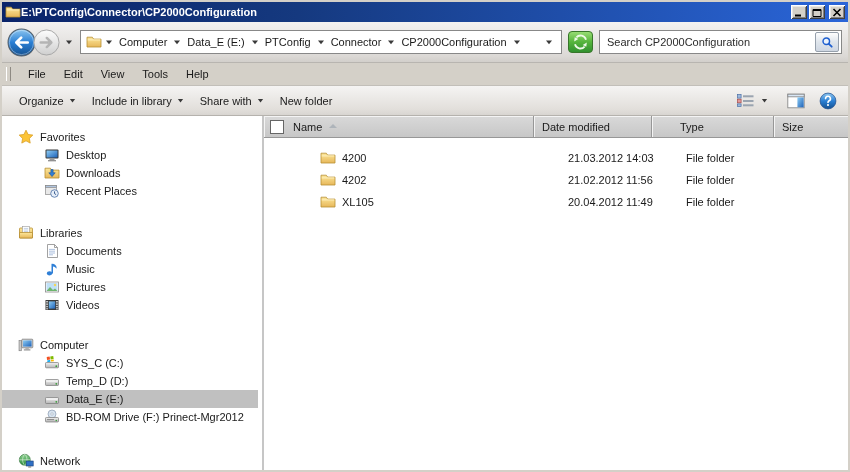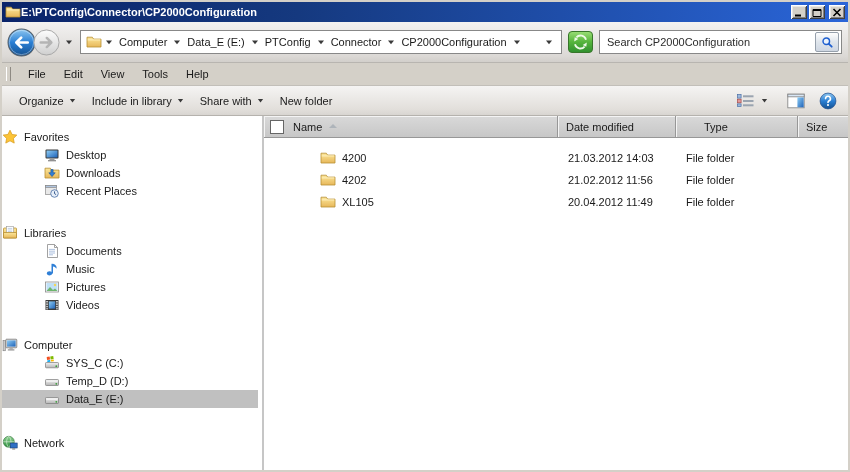--- a/index.html
+++ b/index.html
@@ -51,32 +51,32 @@
   .preview-btn{margin-left:12px;display:flex;padding:2px;}
   .preview-btn svg{width:18px;height:16px;}
   .help-btn{margin-left:10px;display:flex;padding:2px;}
   .help-btn svg{width:18px;height:18px;}
   
   .content{flex:1;display:flex;background:#fff;min-height:0;}
   .sidebar{width:260px;flex:none;background:#fff;padding-top:12px;box-sizing:border-box;overflow:hidden;}
   .splitter{width:2px;flex:none;background:#c6c6c6;}
   .main{flex:1;display:flex;flex-direction:column;min-width:0;}
   
-  .srow{height:18px;display:flex;align-items:center;gap:6px;padding-left:0;margin-right:4px;white-space:nowrap;}
+  .srow{height:18px;display:flex;align-items:center;gap:6px;padding-left:16px;margin-right:4px;white-space:nowrap;}
   .srow.child{padding-left:42px;}
   .srow.selected{background:#c0c0c0;}
   .sec-gap1{margin-top:24px;}
   .sec-gap2{margin-top:22px;}
   .sec-gap3{margin-top:26px;}
   .ic16{width:16px;height:16px;flex:none;display:inline-flex;}
   .ic16 svg{width:16px;height:16px;display:block;}
   
   .header-row{height:22px;flex:none;display:flex;}
   .hcell{box-sizing:border-box;background:linear-gradient(#d9d9d9,#c7c7c7);border-right:1px solid #979797;border-bottom:1px solid #979797;box-shadow:inset 1px 1px 0 #f4f4f4;display:flex;align-items:center;padding-left:8px;}
-  .hcell.name{width:294px;padding-left:0;}
+  .hcell.name{width:270px;padding-left:0;}
   .hcell.date{width:118px;}
   .hcell.type{width:122px;padding-left:28px;}
   .hcell.size{flex:1;border-right:none;}
   .checkbox{width:12px;height:12px;flex:none;background:#fff;border:1px solid #666;margin:0 9px 0 6px;}
   .sort-arrow{width:0;height:0;border-left:4px solid transparent;border-right:4px solid transparent;border-bottom:4px solid #aeb4ba;margin-left:7px;margin-top:-2px;}
   
   .rows{padding-top:9px;padding-left:26px;}
   .row{height:22px;display:flex;align-items:center;}
   .cell{box-sizing:border-box;white-space:nowrap;overflow:hidden;}
   .cell.name{width:270px;padding-left:30px;display:flex;align-items:center;gap:6px;}
@@ -529,20 +529,28 @@
           </span>
         <span>Temp_D (D:)</span>
       </div>
       <div class="srow child selected">
         <span class="ic16">
             <svg>
               <use href="#i-drive"></use>
             </svg>
           </span>
         <span>Data_E (E:)</span>
+      </div>
+      <div class="srow child">
+        <span class="ic16">
+            <svg>
+              <use href="#i-bdrom"></use>
+            </svg>
+          </span>
+        <span>BD-ROM Drive (F:) Prinect-Mgr2012</span>
       </div>
 
       <div class="srow sec-gap3">
         <span class="ic16">
             <svg>
               <use href="#i-network"></use>
             </svg>
           </span>
         <span>Network</span>
       </div>

